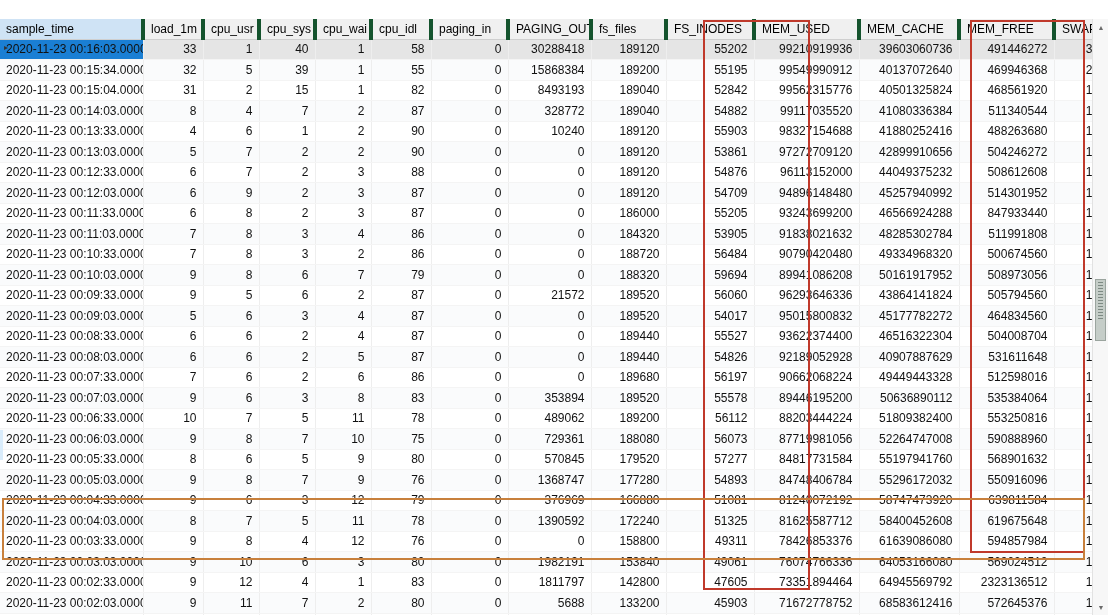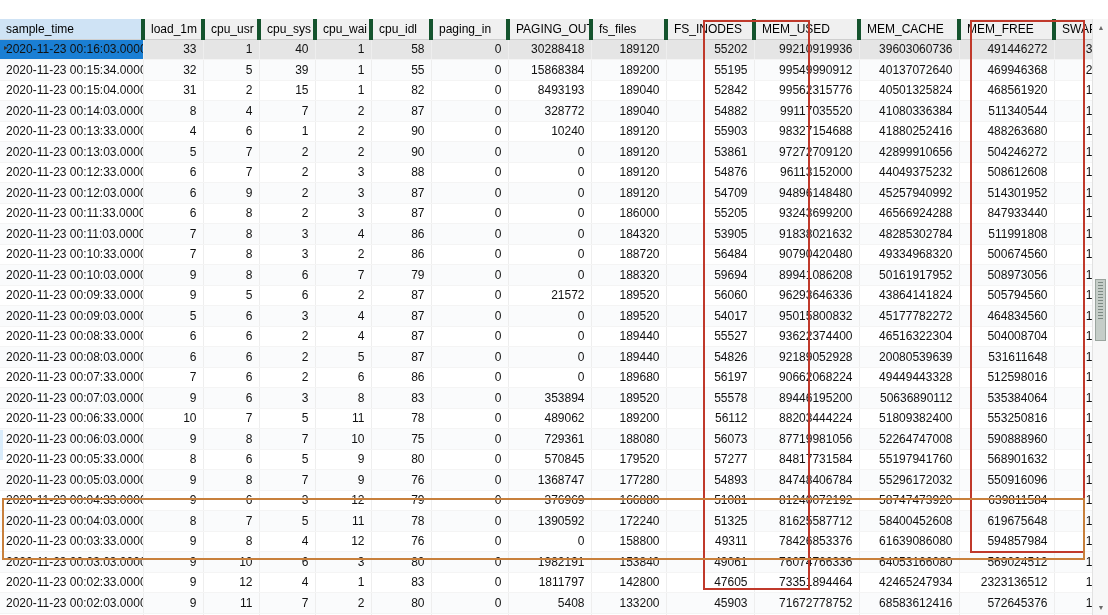--- a/index.html
+++ b/index.html
@@ -414,21 +414,21 @@
             <td class="num">6</td>
             <td class="num">6</td>
             <td class="num">2</td>
             <td class="num">5</td>
             <td class="num">87</td>
             <td class="num">0</td>
             <td class="num">0</td>
             <td class="num">189440</td>
             <td class="num">54826</td>
             <td class="num">92189052928</td>
-            <td class="num">20080539639</td>
+            <td class="num">40907887629</td>
             <td class="num">531611648</td>
             <td class="num">1722810368</td>
           </tr>
           <tr>
             <td class="txt">2020-11-23 00:07:33.0000</td>
             <td class="num">7</td>
             <td class="num">6</td>
             <td class="num">2</td>
             <td class="num">6</td>
             <td class="num">86</td>
@@ -590,33 +590,33 @@
             <td class="num">9</td>
             <td class="num">12</td>
             <td class="num">4</td>
             <td class="num">1</td>
             <td class="num">83</td>
             <td class="num">0</td>
             <td class="num">1811797</td>
             <td class="num">142800</td>
             <td class="num">47605</td>
             <td class="num">73351894464</td>
-            <td class="num">42465247934</td>
+            <td class="num">64945569792</td>
             <td class="num">2323136512</td>
             <td class="num">1529872384</td>
           </tr>
           <tr class="alt">
             <td class="txt">2020-11-23 00:02:03.0000</td>
             <td class="num">9</td>
             <td class="num">11</td>
             <td class="num">7</td>
             <td class="num">2</td>
             <td class="num">80</td>
             <td class="num">0</td>
-            <td class="num">5408</td>
+            <td class="num">5688</td>
             <td class="num">133200</td>
             <td class="num">45903</td>
             <td class="num">71672778752</td>
             <td class="num">68583612416</td>
             <td class="num">572645376</td>
             <td class="num">1479540736</td>
           </tr>
           <tr>
             <td class="txt">2020-11-23 00:01:33.0000</td>
             <td class="num">6</td>

